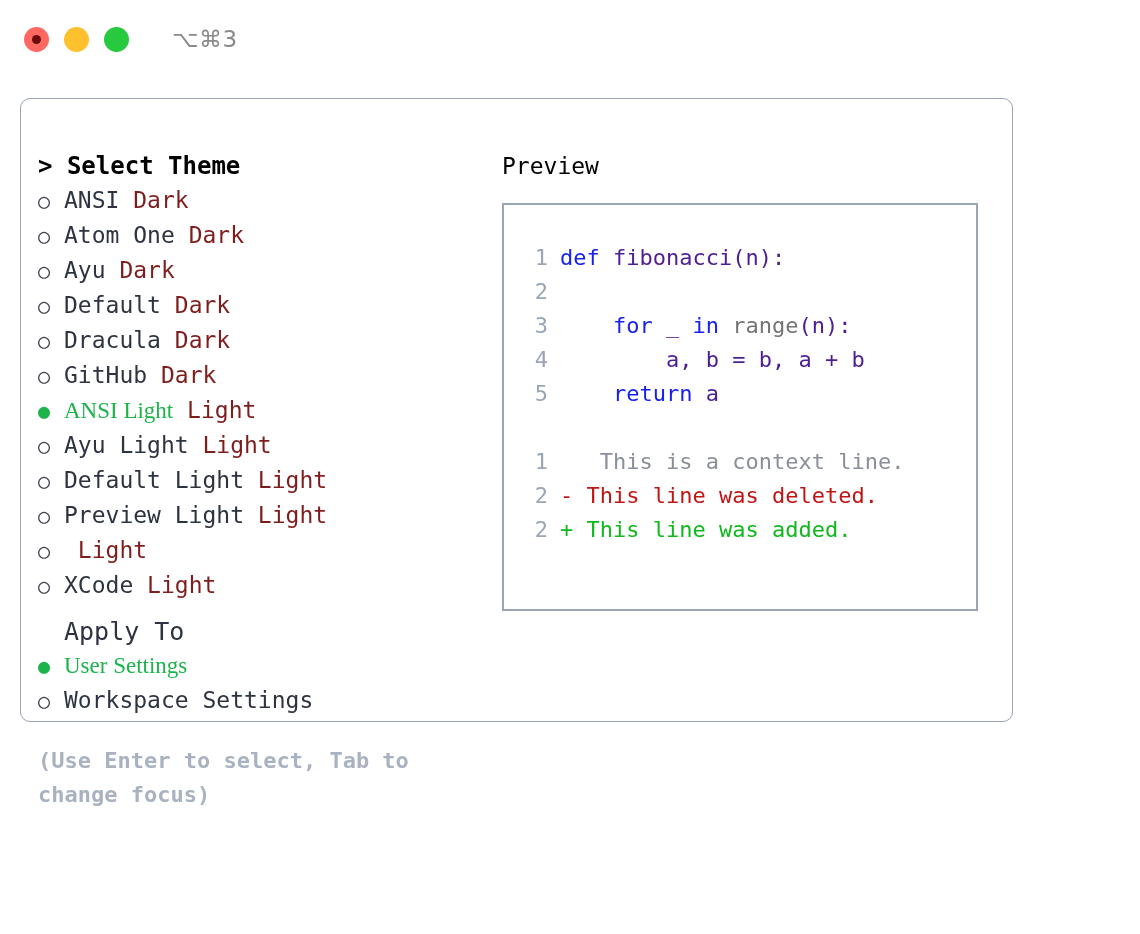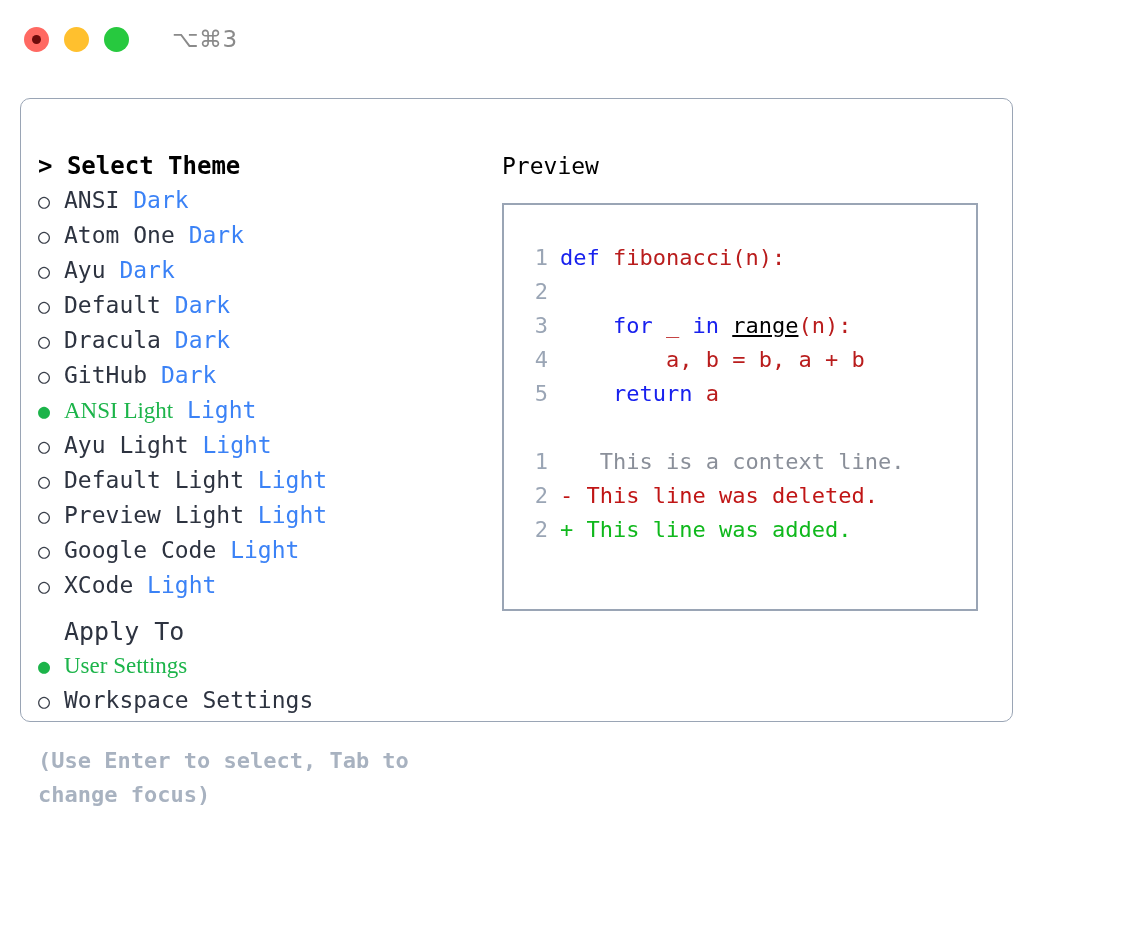--- a/index.html
+++ b/index.html
@@ -98,21 +98,21 @@
   }
   .bullet {
     width: 26px;
     flex: none;
     font-size: 20px;
     color: #3a3f4a;
   }
   .bullet.sel { color: #1cb44a; }
   .name   { color: #2d3340; }
   .name.sel { color: #1cb44a; font-family: Liberation Serif, serif; }
-  .badge  { color: #3b82f6; }
+  .badge  { color: #7f1d1d; }
   .gap-sm { height: 6px; }
 
   #apply-heading {
     font-size: 25px;
     line-height: 34px;
     color: #2d3340;
     padding-left: 26px;
     white-space: pre;
   }
   #hint {
@@ -152,23 +152,23 @@
     line-height: 34px;
     white-space: pre;
   }
   .lnum {
     width: 30px;
     flex: none;
     text-align: right;
     color: #9aa5b5;
     margin-right: 12px;
   }
-  .ctext { color: #b91c1c; }
+  .ctext { color: #4c1d95; }
   .kw    { color: #1821ee; margin-top: 40px; }
-  .fn    { color: #000000; text-decoration: underline; }
+  .fn    { color: #737373; }
   .num   { color: #12b521; }
   .blank-line { height: 34px; }
   .d-ctx { color: #8a8f99; }
   .d-del { color: #c01515; }
   .d-add { color: #0fb81c; }
 </style>
 </head>
 <body>
 
 <div id="window">
@@ -188,21 +188,21 @@
           <div class="row"><span class="bullet">○</span><span class="name">ANSI</span><span class="badge"> Dark</span></div>
           <div class="row"><span class="bullet">○</span><span class="name">Atom One</span><span class="badge"> Dark</span></div>
           <div class="row"><span class="bullet">○</span><span class="name">Ayu</span><span class="badge"> Dark</span></div>
           <div class="row"><span class="bullet">○</span><span class="name">Default</span><span class="badge"> Dark</span></div>
           <div class="row"><span class="bullet">○</span><span class="name">Dracula</span><span class="badge"> Dark</span></div>
           <div class="row"><span class="bullet">○</span><span class="name">GitHub</span><span class="badge"> Dark</span></div>
           <div class="row"><span class="bullet sel">●</span><span class="name sel">ANSI Light</span><span class="badge"> Light</span></div>
           <div class="row"><span class="bullet">○</span><span class="name">Ayu Light</span><span class="badge"> Light</span></div>
           <div class="row"><span class="bullet">○</span><span class="name">Default Light</span><span class="badge"> Light</span></div>
           <div class="row"><span class="bullet">○</span><span class="name">Preview Light</span><span class="badge"> Light</span></div>
-          <div class="row"><span class="bullet">○</span><span class="name">Google Code</span><span class="badge"> Light</span></div>
+          <div class="row"><span class="bullet">○</span><span class="badge"> Light</span></div>
           <div class="row"><span class="bullet">○</span><span class="name">XCode</span><span class="badge"> Light</span></div>
         </div>
       <div class="gap-sm"></div>
       <div class="gap-sm"></div>
       <div id="apply-heading">Apply To</div>
       <div id="apply-list">
           <div class="row"><span class="bullet sel">●</span><span class="name sel">User Settings</span></div>
           <div class="row"><span class="bullet">○</span><span class="name">Workspace Settings</span></div>
         </div>
       <div id="hint">(Use Enter to select, Tab to change focus)</div>

